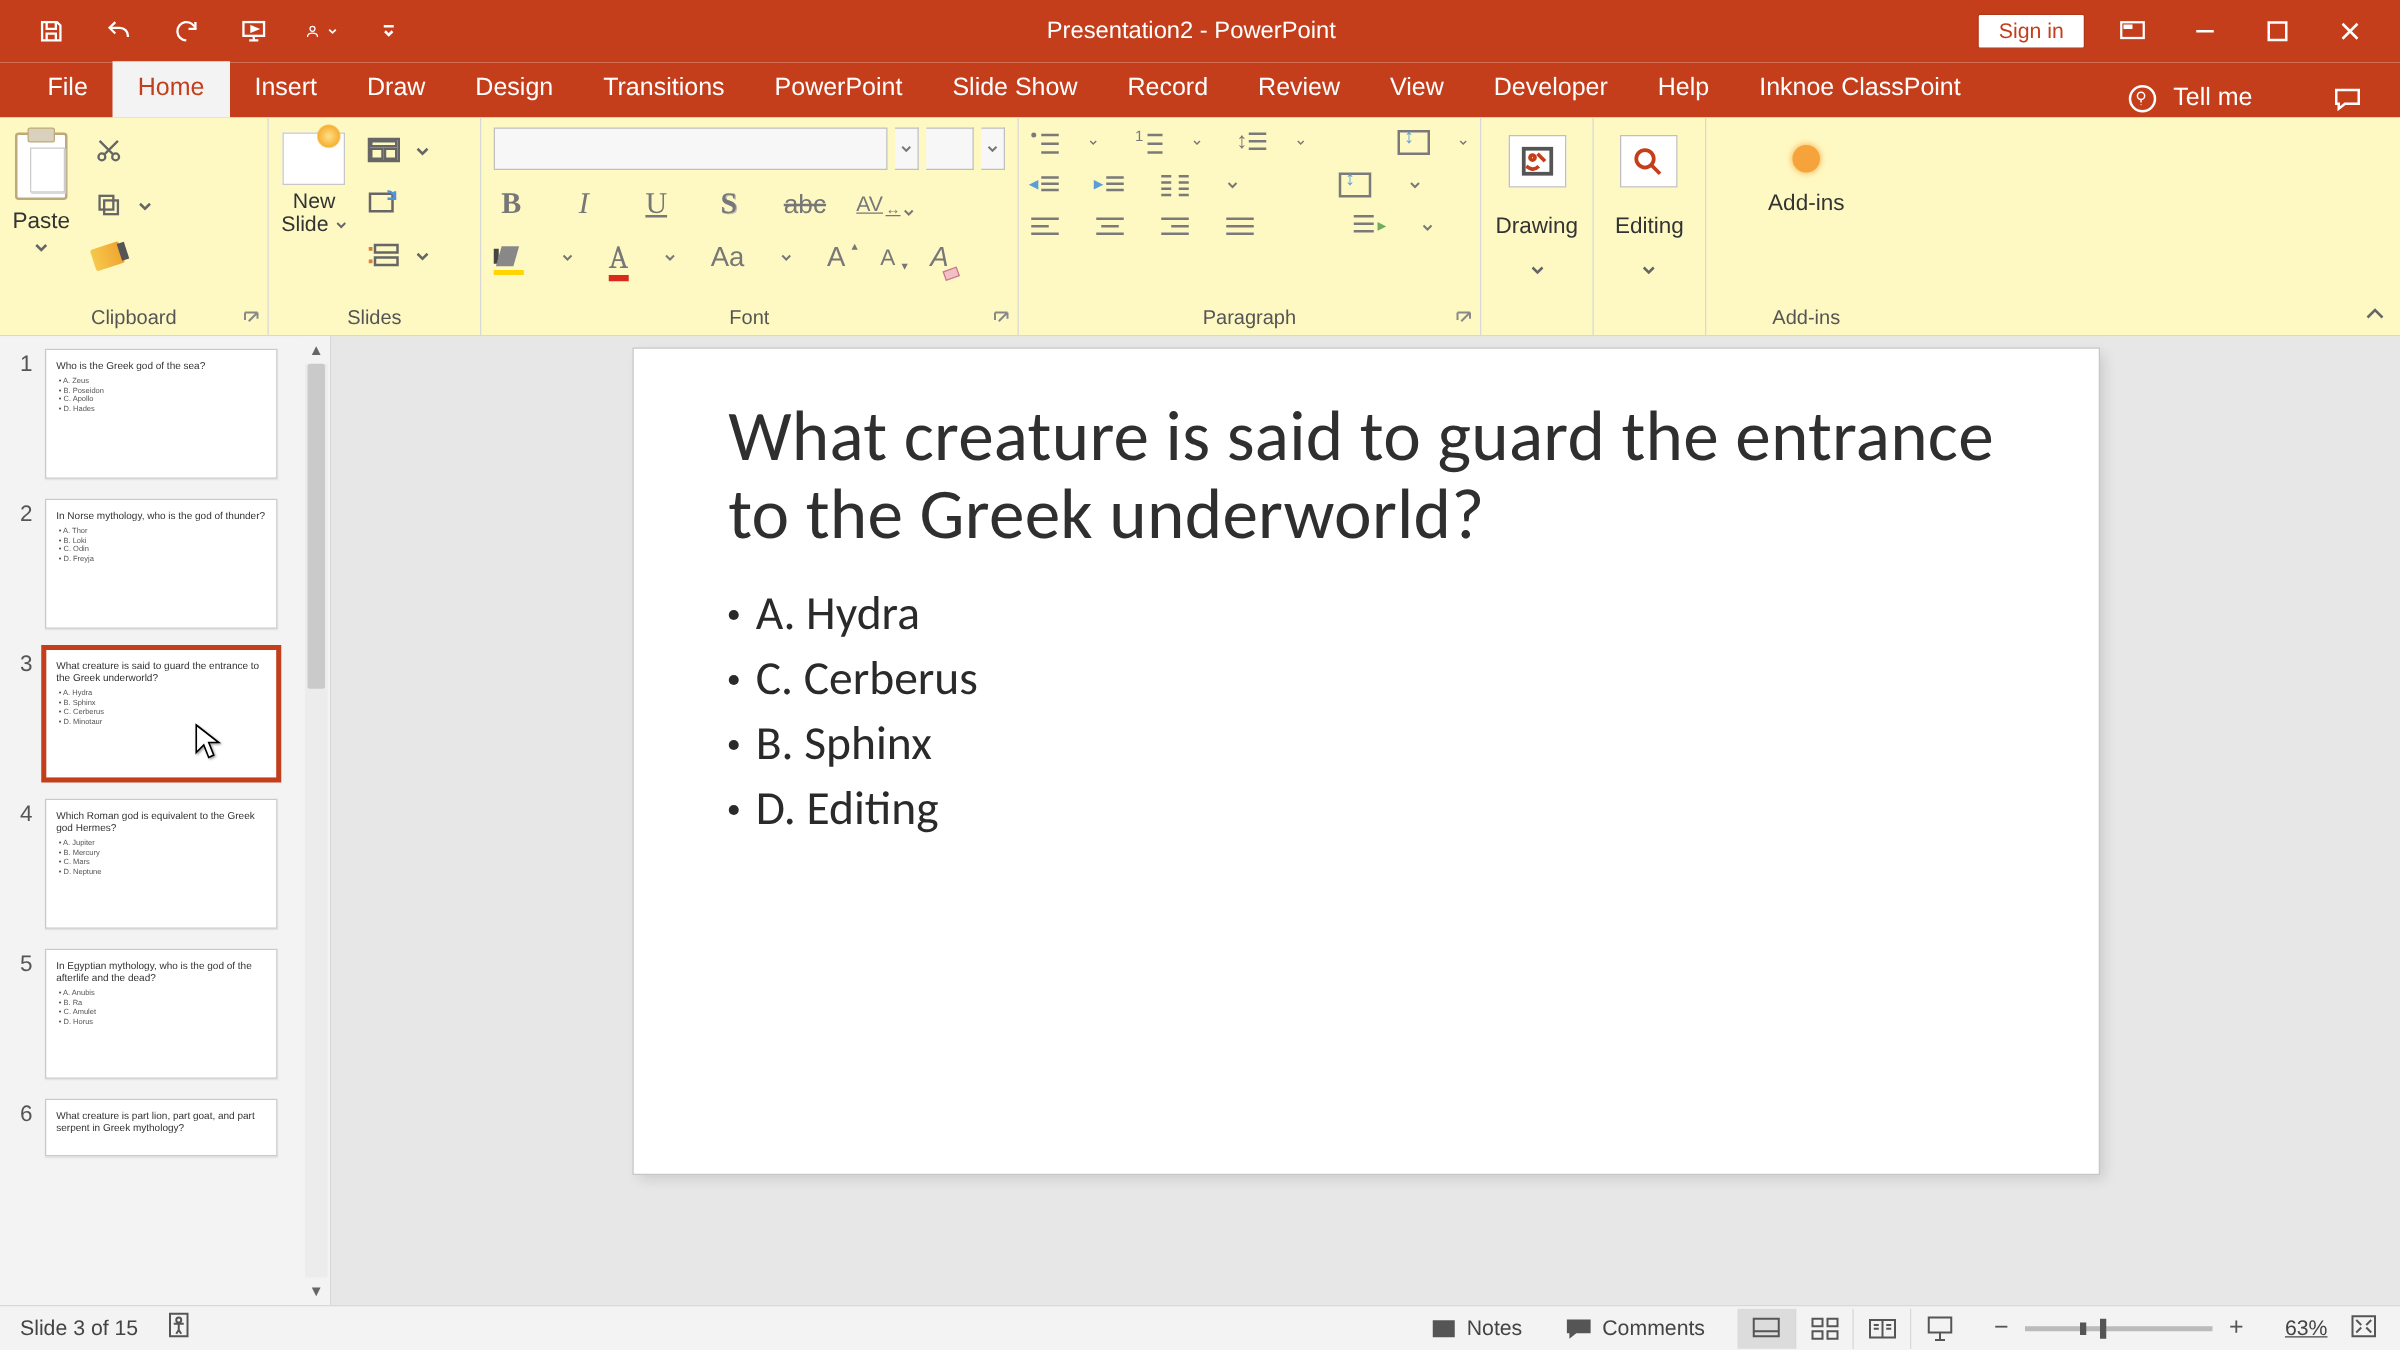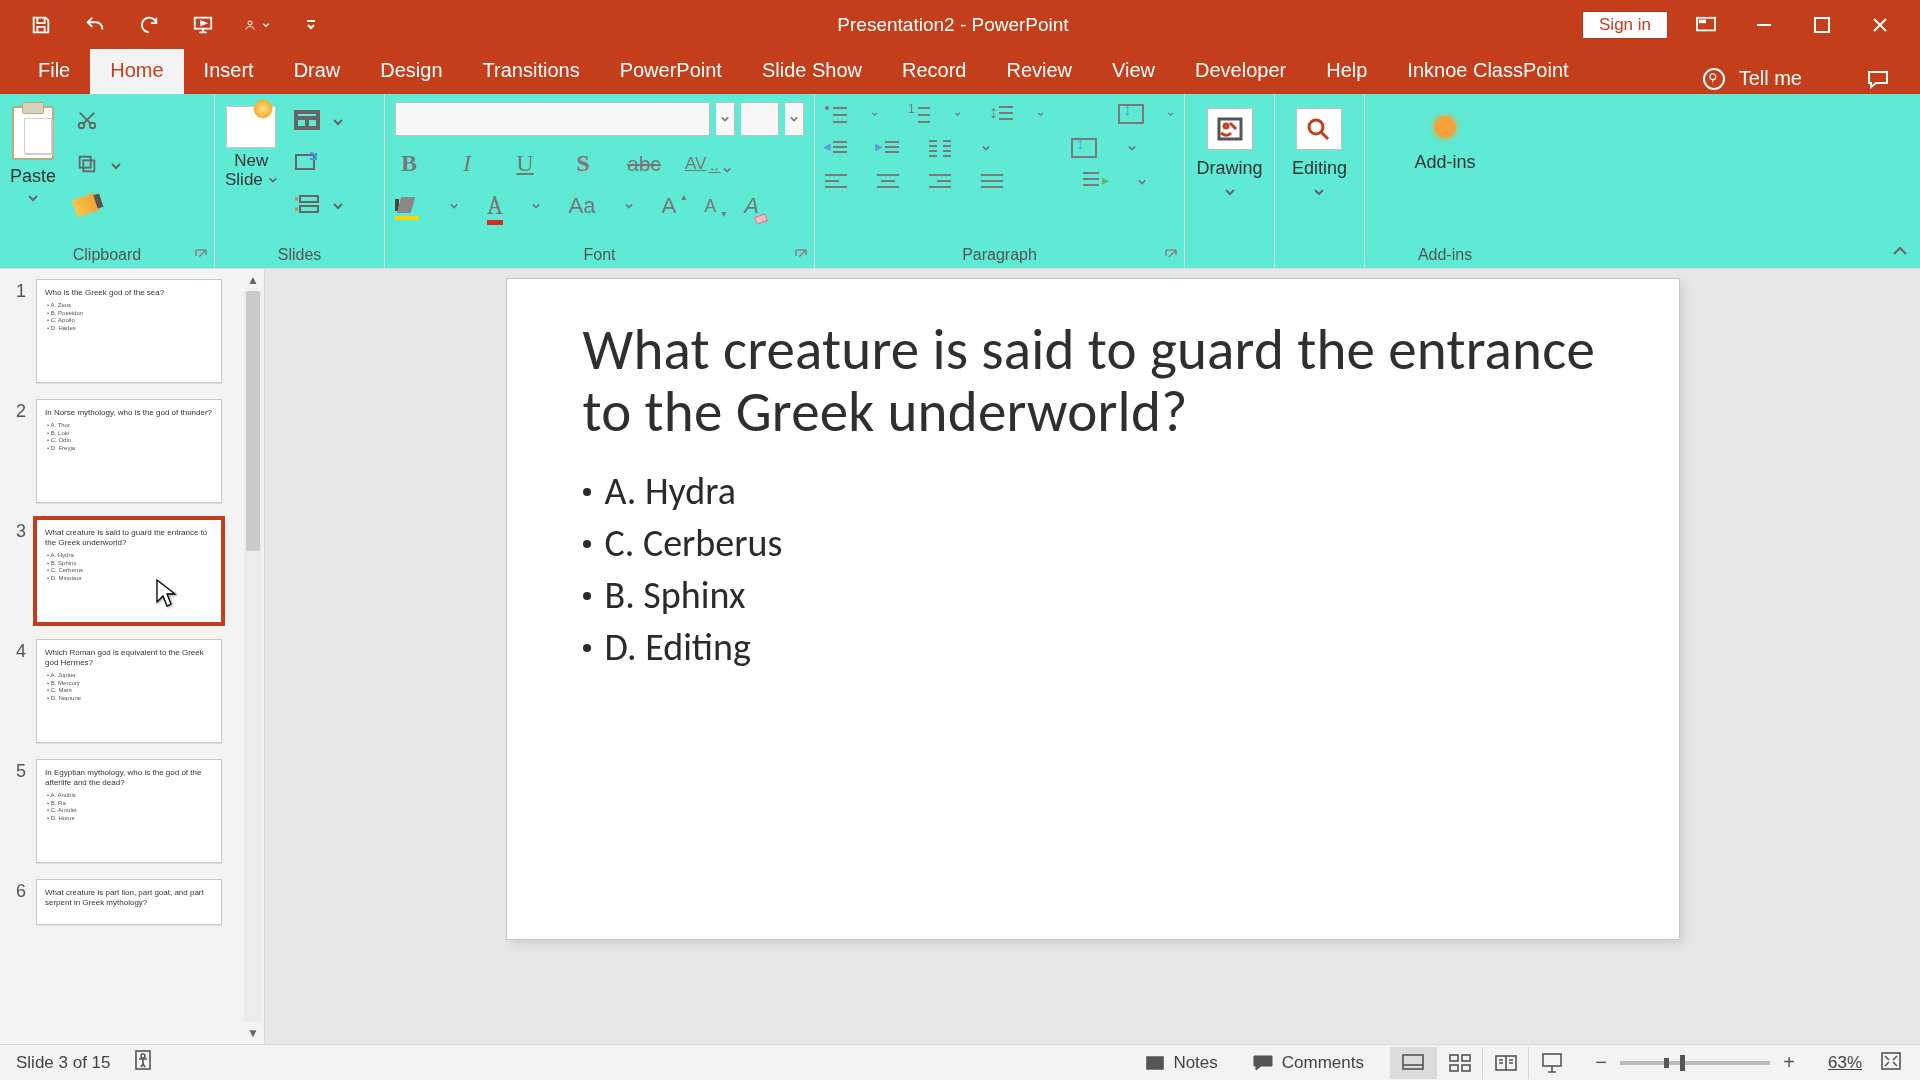--- a/index.html
+++ b/index.html
@@ -30,21 +30,21 @@
 .tab {
   padding: 10px 20px 12px 20px; cursor:default;
 }
 .tab.active { background:#f3f3f3; color:#c43e1c; }
 .tellme-group { margin-left:auto; display:flex; align-items:center; gap:14px; padding:10px 30px 4px 10px; color:#fff; }
 .tellme-icon { width:22px; height:22px; border:2px solid #fff; border-radius:50%; display:flex; align-items:center; justify-content:center; font-size:13px; font-weight:bold; }
 .comment-bubble { width:24px; height:20px; }
 
 
 .ribbon {
-  height: 175px; background:#5eead4; border-bottom:1px solid #d8d8d8;
+  height: 175px; background:#fef9c3; border-bottom:1px solid #d8d8d8;
   display:flex; position:relative;
 }
 .rib-group { border-right:1px solid #d8d8d8; padding:6px 10px 0 10px; display:flex; flex-direction:column; position:relative; }
 .rib-group-label {
   position:absolute; bottom:4px; left:0; right:0; text-align:center;
   font-size:16px; color:#555;
 }
 .launch-icn { position:absolute; right:6px; bottom:6px; width:14px; height:14px; }
 .launch-icn svg { stroke:#888; stroke-width:1.6; fill:none; }
 .collapse-btn { position:absolute; right:10px; bottom:6px; width:20px; height:20px; display:flex; align-items:center; justify-content:center; }
@@ -143,21 +143,21 @@
 .textdir { width:26px; height:20px; position:relative; }
 .textdir::before{content:"";position:absolute;left:0;top:0;width:22px;height:16px;border:2px solid #7a7a7a;}
 .textdir::after{content:"\2195";position:absolute;left:5px;top:-3px;font-size:16px;color:#5a9ed8;}
 .smartart{width:24px;height:20px;position:relative;}
 .smartart::before{content:"";position:absolute;left:0;top:6px;width:16px;height:2px;background:#7a7a7a;box-shadow:0 -6px 0 #7a7a7a,0 6px 0 #7a7a7a;}
 .smartart::after{content:"\25B8";position:absolute;right:-2px;top:0;font-size:14px;color:#6fae5e;}
 
 
 .draw-grp { width:90px; align-items:center; }
 .edit-grp { width:90px; align-items:center; }
-.big-vert-btn { display:flex; flex-direction:column; align-items:center; gap:8px; padding-top:8px; }
+.big-vert-btn { display:flex; flex-direction:column; align-items:center; gap:20px; padding-top:8px; }
 .lens-icn, .draw-icn { width:46px; height:42px; border:1px solid #bfbfbf; background:#fff; display:flex;align-items:center;justify-content:center; }
 .lens-icn svg, .draw-icn svg { stroke:#c43e1c; stroke-width:3; fill:none; }
 .big-vert-lbl { font-size:18px; color:#333; }
 .addin-grp { width:160px; border-right:none; }
 .addin-body{ display:flex; flex-direction:column; align-items:center; gap:14px; padding-top:16px;}
 .addin-dot{ width:22px; height:22px; border-radius:50%; background:#f5a33a; box-shadow:0 0 6px #f5a33a; }
 .addin-lbl{ font-size:18px; color:#333; }
 
 
 .workspace { display:flex; height: calc(100% - 50px - 44px - 175px - 36px); background:#e7e7e7; }

